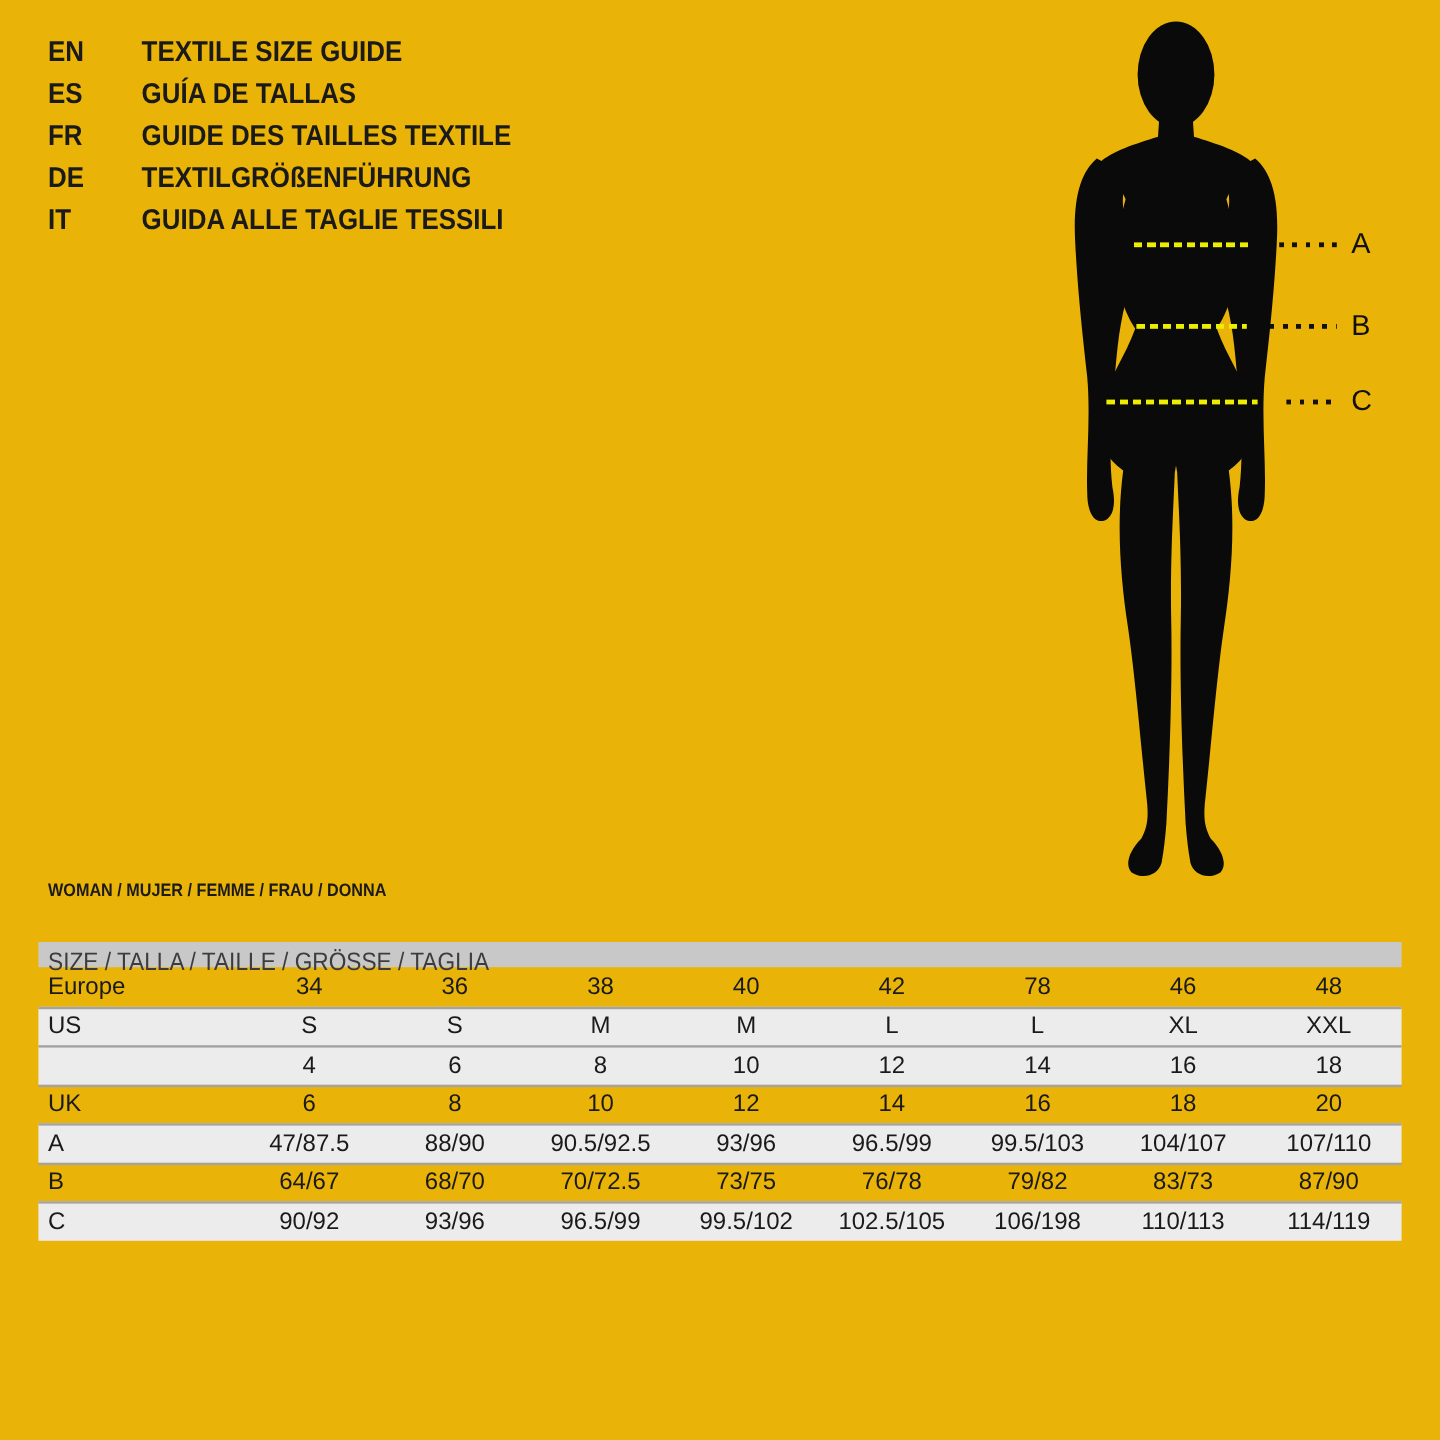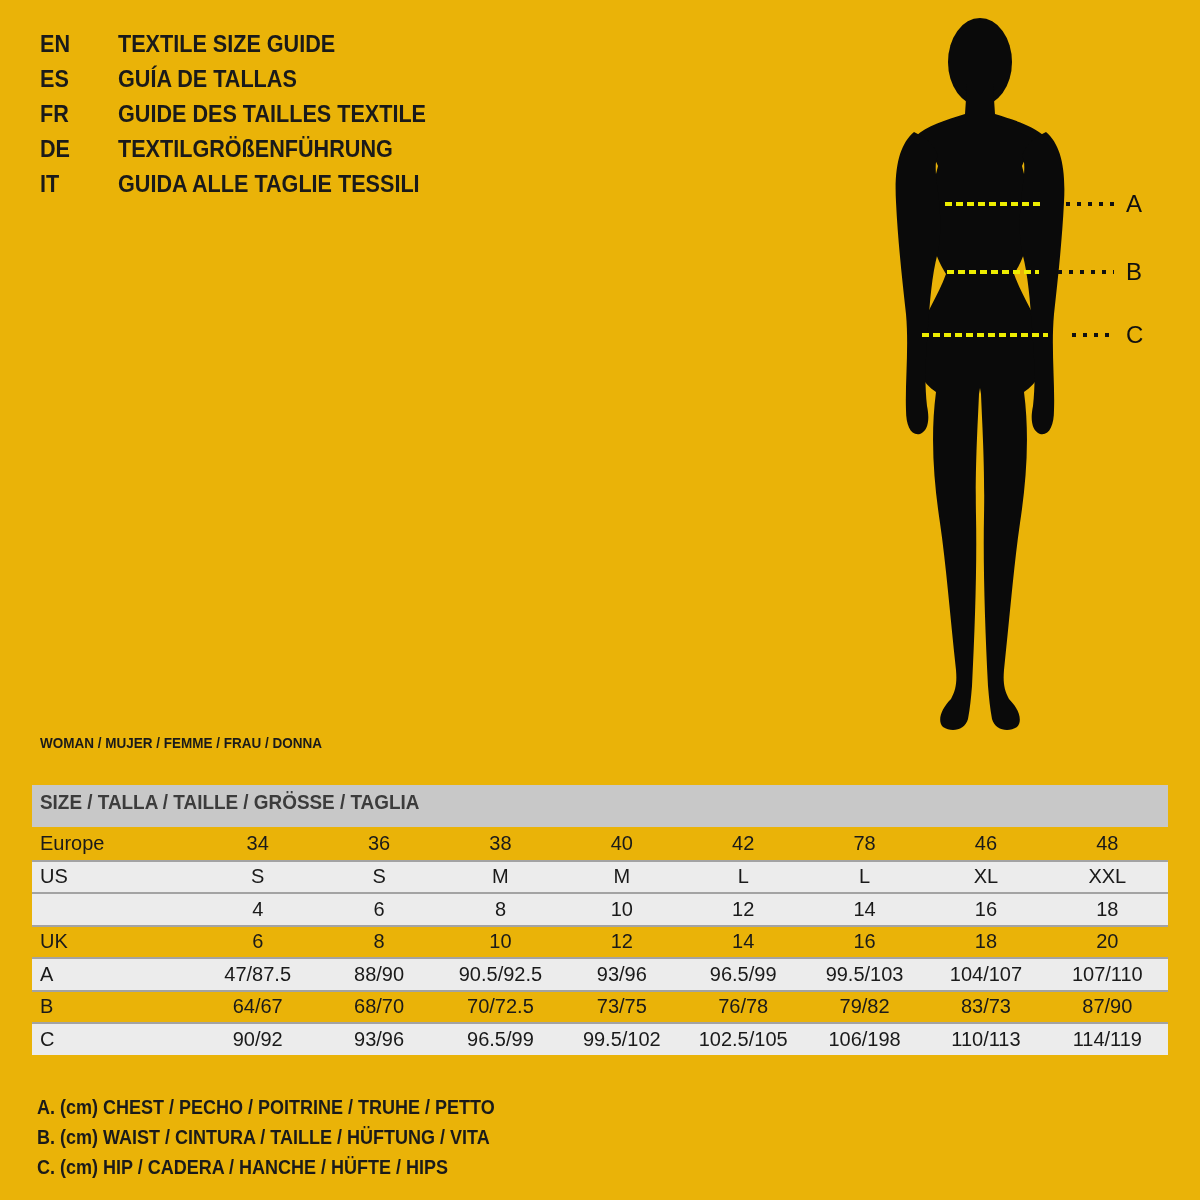--- a/index.html
+++ b/index.html
@@ -17,22 +17,22 @@
   
   .figure-svg{position:absolute;left:870px;top:8px;width:230px;height:735px;}
   .dash-yellow{position:absolute;height:4px;z-index:3;
     background:repeating-linear-gradient(90deg,#eded00 0 7px,rgba(0,0,0,0) 7px 11px);}
   .dash-black{position:absolute;height:4px;z-index:3;
     background:repeating-linear-gradient(90deg,#111 0 4px,rgba(0,0,0,0) 4px 11px);}
   .marker-label{position:absolute;z-index:3;font-size:24px;line-height:26px;color:#111;}
 
   
   .size-table{position:absolute;left:32px;top:785px;width:1136px;font-size:20px;}
-  .thead{height:42px;line-height:33px;background:#c8c8c8;color:#3c3c3c;
-         font-weight:bold;font-size:21px;padding-left:8px;box-sizing:border-box;}
+  .thead{height:21px;line-height:33px;background:#c8c8c8;color:#3c3c3c;
+         font-weight:normal;font-size:21px;padding-left:8px;box-sizing:border-box;}
   .tr{display:flex;height:32.5px;align-items:center;box-sizing:border-box;border-top:2px solid #a3a3a3;}
   .tr.stripe{background:#ececec;}
   .tl{width:165px;padding-left:8px;box-sizing:border-box;}
   .td{flex:1;text-align:center;}
 
   
   .legend{position:absolute;left:37px;top:1092px;}
   .legend-line{height:30px;font-weight:bold;font-size:20px;line-height:30px;}
 </style>
 </head>
@@ -186,25 +186,14 @@
       <span class="td">93/96</span>
       <span class="td">96.5/99</span>
       <span class="td">99.5/102</span>
       <span class="td">102.5/105</span>
       <span class="td">106/198</span>
       <span class="td">110/113</span>
       <span class="td">114/119</span>
     </div>
   </div>
 
-  <div class="legend">
-    <div class="legend-line">
-      <span class="cond">A. (cm) CHEST / PECHO / POITRINE / TRUHE / PETTO</span>
-    </div>
-    <div class="legend-line">
-      <span class="cond">B. (cm) WAIST / CINTURA / TAILLE / HÜFTUNG / VITA</span>
-    </div>
-    <div class="legend-line">
-      <span class="cond">C. (cm) HIP / CADERA / HANCHE / HÜFTE / HIPS</span>
-    </div>
-  </div>
 
 </div>
 
 </body></html>

